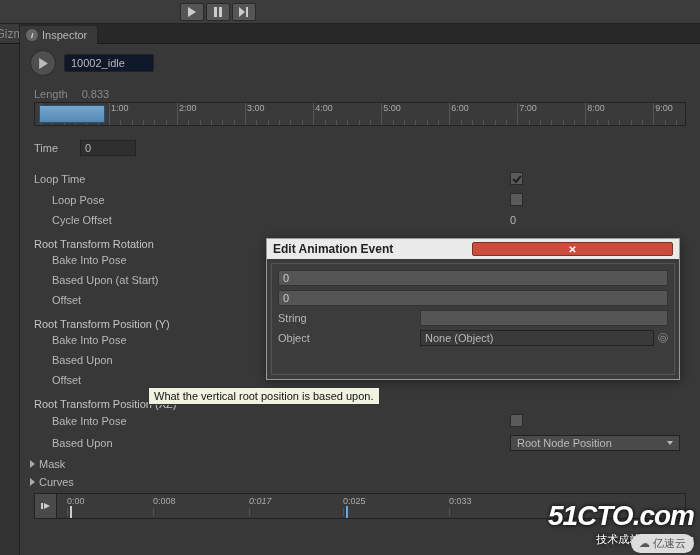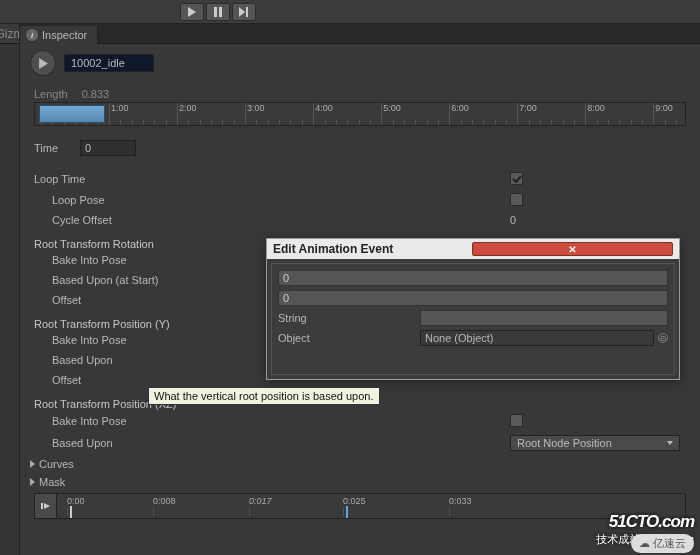--- a/index.html
+++ b/index.html
@@ -82,21 +82,21 @@
 
 
 .tooltip { position: absolute; left: 148px; top: 387px; background: #f2f2e0; color: #111; border: 1px solid #333; padding: 2px 5px; font-size: 11px; z-index: 60; }
 
 
 .sel-field { margin-left: 336px; background: #4a4a4a; border: 1px solid #222; color: #bbb; padding: 1px 6px; width: 170px; display: flex; align-items: center; justify-content: space-between; }
 .sel-field .arr { width: 0; height: 0; border-width: 4px 3px 0 3px; border-style: solid; border-color: #bbb transparent transparent transparent; }
 
 
 .watermark { position: absolute; right: 6px; bottom: 8px; color: #fff; text-align: right; text-shadow: 0 0 4px #000; pointer-events: none; }
-.watermark .big { font-size: 17px; font-weight: bold; font-style: italic; letter-spacing: -1px; }
+.watermark .big { font-size: 28px; font-weight: bold; font-style: italic; letter-spacing: -1px; }
 .watermark .sm { font-size: 11px; }
 .cloud { position: absolute; right: 6px; bottom: 2px; background: #ddd; color: #555; border-radius: 10px; padding: 2px 8px; font-size: 11px; pointer-events: none; }
 </style>
 </head>
 <body>
 
 <div class="top-bar">
   <div class="play-controls">
     <div class="play-btn">
         <svg width="8" height="10" viewBox="0 0 8 10">
@@ -289,25 +289,25 @@
   <div class="row">
     <span class="lab indent">Based Upon</span>
     <span class="sel-field">
       <span>Root Node Position</span>
       <span class="arr"></span>
     </span>
   </div>
 
   <div class="foldout">
       <span class="fold-arrow closed"></span>
-      <span>Curves</span>
+      <span>Mask</span>
     </div>
   <div class="foldout">
       <span class="fold-arrow closed"></span>
-      <span>Mask</span>
+      <span>Curves</span>
     </div>
 
   <div class="events-strip">
     <div class="addbtn">
         <svg width="10" height="10" viewBox="0 0 10 10" fill="#ccc">
           <rect x="0" y="2" width="2" height="6"></rect>
           <path d="M3 2 L9 5 L3 8 Z"></path>
         </svg>
       </div>
     <div class="events-track" id="events-track">

